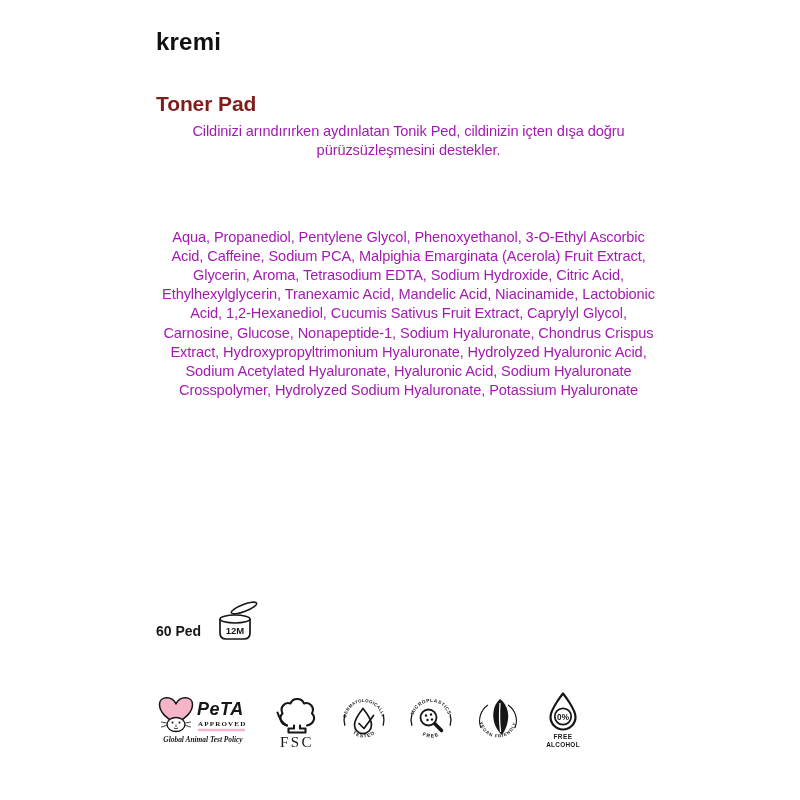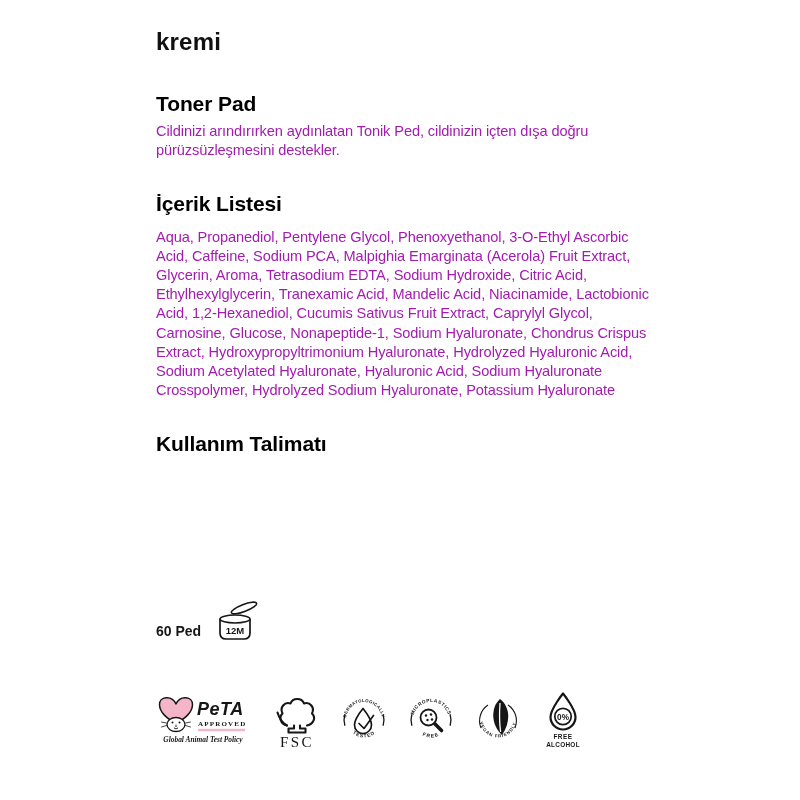--- a/index.html
+++ b/index.html
@@ -1,28 +1,28 @@
 <!DOCTYPE html>
 <html><head>
 <meta charset="utf-8">
 <style>
   html,body{margin:0;padding:0;}
   body{
     width:800px;height:800px;background:#ffffff;
     font-family:"Liberation Sans","DejaVu Sans",sans-serif;
     color:#1b1b1b;position:relative;overflow:hidden;
   }
-  .page{position:absolute;inset:0;}
+  .page{position:absolute;inset:0;text-align:center;}
   .brand{
     position:absolute;left:156px;top:28px;
     font-size:24px;font-weight:800;letter-spacing:.2px;color:#111;
   }
   .h{
     position:absolute;left:156px;margin:0;
-    font-size:21px;font-weight:700;color:#000000;letter-spacing:-.1px;
+    font-size:21px;font-weight:700;color:#7f1d1d;letter-spacing:-.1px;
   }
   .h-product{top:92px;}
   .h-ingredients{top:192px;}
   .h-usage{top:432px;}
   .body-text{
     position:absolute;left:156px;margin:0;width:505px;
     font-size:14.6px;line-height:1.31;color:#a21caf;letter-spacing:-.1px;
   }
   .desc{top:122px;}
   .ingredients-text{top:228px;}
@@ -42,24 +42,22 @@
 </head>
 <body>
 
 <div class="page">
 
   <div class="brand">kremi</div>
 
   <h1 class="h h-product">Toner Pad</h1>
   <p class="body-text desc">Cildinizi arındırırken aydınlatan Tonik Ped, cildinizin içten dışa doğru pürüzsüzleşmesini destekler.</p>
 
-  <h2 class="h h-ingredients">İçerik Listesi</h2>
   <p class="body-text ingredients-text">Aqua, Propanediol, Pentylene Glycol, Phenoxyethanol, 3-O-Ethyl Ascorbic Acid, Caffeine, Sodium PCA, Malpighia Emarginata (Acerola) Fruit Extract, Glycerin, Aroma, Tetrasodium EDTA, Sodium Hydroxide, Citric Acid, Ethylhexylglycerin, Tranexamic Acid, Mandelic Acid, Niacinamide, Lactobionic Acid, 1,2-Hexanediol, Cucumis Sativus Fruit Extract, Caprylyl Glycol, Carnosine, Glucose, Nonapeptide-1, Sodium Hyaluronate, Chondrus Crispus Extract, Hydroxypropyltrimonium Hyaluronate, Hydrolyzed Hyaluronic Acid, Sodium Acetylated Hyaluronate, Hyaluronic Acid, Sodium Hyaluronate Crosspolymer, Hydrolyzed Sodium Hyaluronate, Potassium Hyaluronate</p>
 
-  <h2 class="h h-usage">Kullanım Talimatı</h2>
 
   <div class="count-row">
     <span class="count-label">60 Ped</span>
     <svg width="52" height="50" viewBox="0 0 52 50">
       <ellipse cx="33" cy="10" rx="13.5" ry="3.6" transform="rotate(-21 33 10)" fill="#fff" stroke="#161616" stroke-width="1.6"></ellipse>
       <path d="M9,21 L9,35 Q9,41 15,41 L33,41 Q39,41 39,35 L39,21" fill="none" stroke="#161616" stroke-width="1.7"></path>
       <ellipse cx="24" cy="21" rx="15" ry="4" fill="#fff" stroke="#161616" stroke-width="1.6"></ellipse>
       <text x="24" y="35.5" text-anchor="middle" font-size="9.5" font-weight="bold">12M</text>
     </svg>
   </div>

